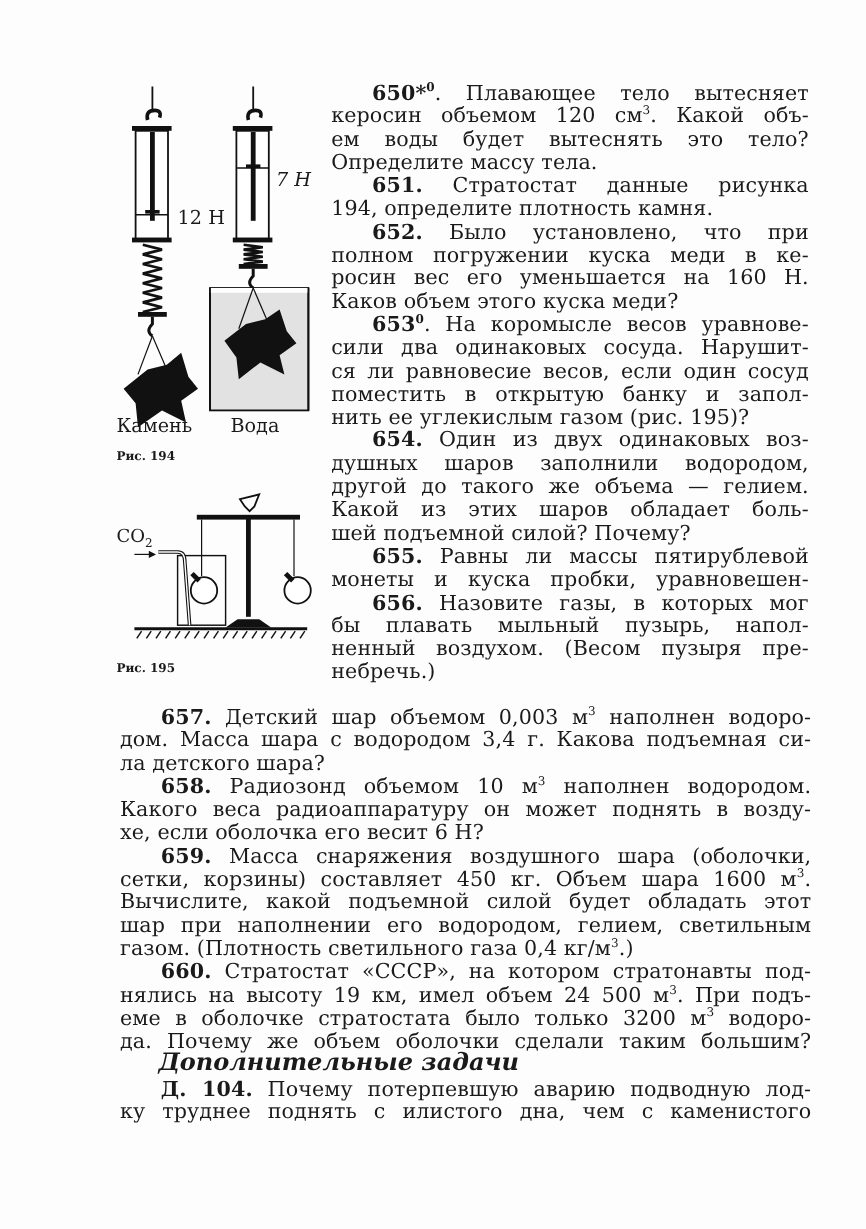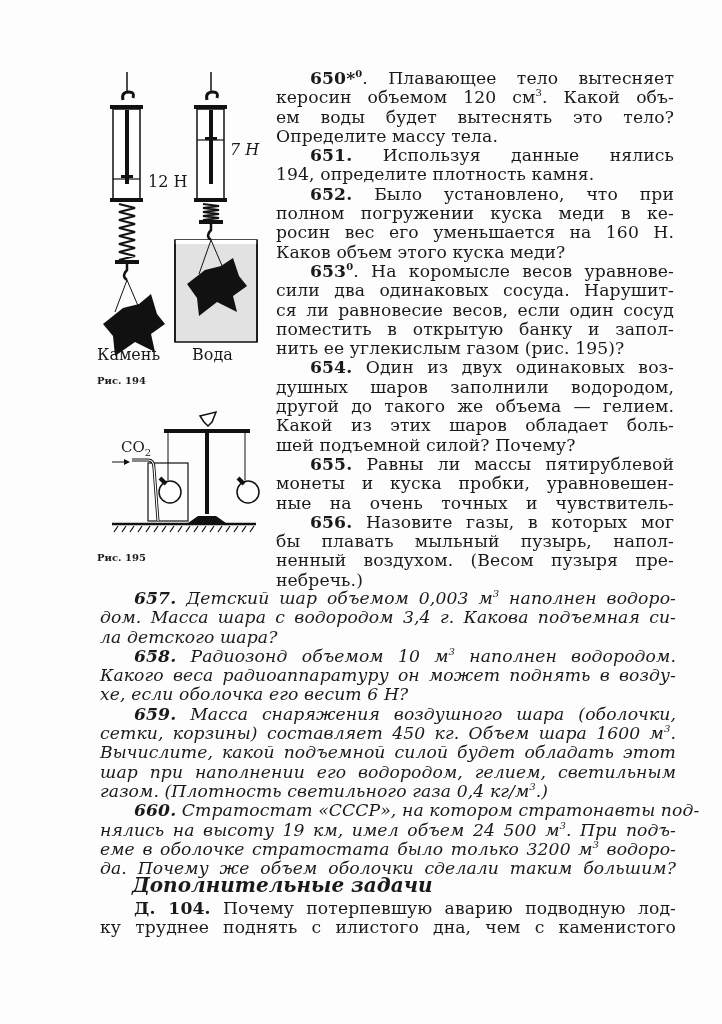--- a/index.html
+++ b/index.html
@@ -99,30 +99,30 @@
         <line x1="118" y1="126" x2="114" y2="132"></line>
         <line x1="126" y1="126" x2="122" y2="132"></line>
       <line x1="134" y1="126" x2="130" y2="132"></line>
         <line x1="142" y1="126" x2="138" y2="132"></line>
         <line x1="150" y1="126" x2="146" y2="132"></line>
       <line x1="158" y1="126" x2="154" y2="132"></line>
         <line x1="166" y1="126" x2="162" y2="132"></line>
         <line x1="174" y1="126" x2="170" y2="132"></line>
     </g>
   </svg>
-  <span class="label" style="left:97px;top:438px;font-size:15px;margin-left:24px;"><span>CO</span><sub style="font-size:10px;">2</sub></span>
+  <span class="label" style="left:97px;top:438px;font-size:15px;"><span>CO</span><sub style="font-size:10px;">2</sub></span>
   <span class="caption" style="left:97px;top:552px;">Рис. 195</span>
 
   <div class="txt" style="left:276px;top:69px;width:398px;">
     <span class="line indent"><b class="num">650*</b><sup><b>0</b></sup><span>. Плавающее тело вытесняет</span></span>
     <span class="line"><span>керосин объемом 120 см</span><sup>3</sup><span>. Какой объ-</span></span>
     <span class="line">ем воды будет вытеснять это тело?</span>
     <span class="line last">Определите массу тела.</span>
 
-    <span class="line indent"><b class="num">651.</b> <span>Используя данные нялись</span></span>
+    <span class="line indent"><b class="num">651.</b> <span>Стратостат данные рисунка</span></span>
     <span class="line last">194, определите плотность камня.</span>
 
     <span class="line indent"><b class="num">652.</b> <span>Было установлено, что при</span></span>
     <span class="line">полном погружении куска меди в ке-</span>
     <span class="line">росин вес его уменьшается на 160 Н.</span>
     <span class="line last">Каков объем этого куска меди?</span>
 
     <span class="line indent"><b class="num">653</b><sup><b>0</b></sup><span>. На коромысле весов уравнове-</span></span>
     <span class="line">сили два одинаковых сосуда. Нарушит-</span>
     <span class="line">ся ли равновесие весов, если один сосуд</span>
@@ -130,29 +130,28 @@
     <span class="line last">нить ее углекислым газом (рис. 195)?</span>
 
     <span class="line indent"><b class="num">654.</b> <span>Один из двух одинаковых воз-</span></span>
     <span class="line">душных шаров заполнили водородом,</span>
     <span class="line">другой до такого же объема — гелием.</span>
     <span class="line">Какой из этих шаров обладает боль-</span>
     <span class="line last">шей подъемной силой? Почему?</span>
 
     <span class="line indent"><b class="num">655.</b> <span>Равны ли массы пятирублевой</span></span>
     <span class="line">монеты и куска пробки, уравновешен-</span>
-    <span class="line">ные на очень точных и чувствитель-</span>
 
     <span class="line indent"><b class="num">656.</b> <span>Назовите газы, в которых мог</span></span>
     <span class="line">бы плавать мыльный пузырь, напол-</span>
     <span class="line">ненный воздухом. (Весом пузыря пре-</span>
     <span class="line last">небречь.)</span>
   </div>
 
-  <div class="txt" style="left:100px;top:589px;width:576px;font-style:italic;">
+  <div class="txt" style="left:100px;top:589px;width:576px;">
     <span class="line indent"><b class="num">657.</b> <span>Детский шар объемом 0,003 м</span><sup>3</sup><span> наполнен водоро-</span></span>
     <span class="line">дом. Масса шара с водородом 3,4 г. Какова подъемная си-</span>
     <span class="line last">ла детского шара?</span>
 
     <span class="line indent"><b class="num">658.</b> <span>Радиозонд объемом 10 м</span><sup>3</sup><span> наполнен водородом.</span></span>
     <span class="line">Какого веса радиоаппаратуру он может поднять в возду-</span>
     <span class="line last">хе, если оболочка его весит 6 Н?</span>
 
     <span class="line indent"><b class="num">659.</b> <span>Масса снаряжения воздушного шара (оболочки,</span></span>
     <span class="line"><span>сетки, корзины) составляет 450 кг. Объем шара 1600 м</span><sup>3</sup><span>.</span></span>

